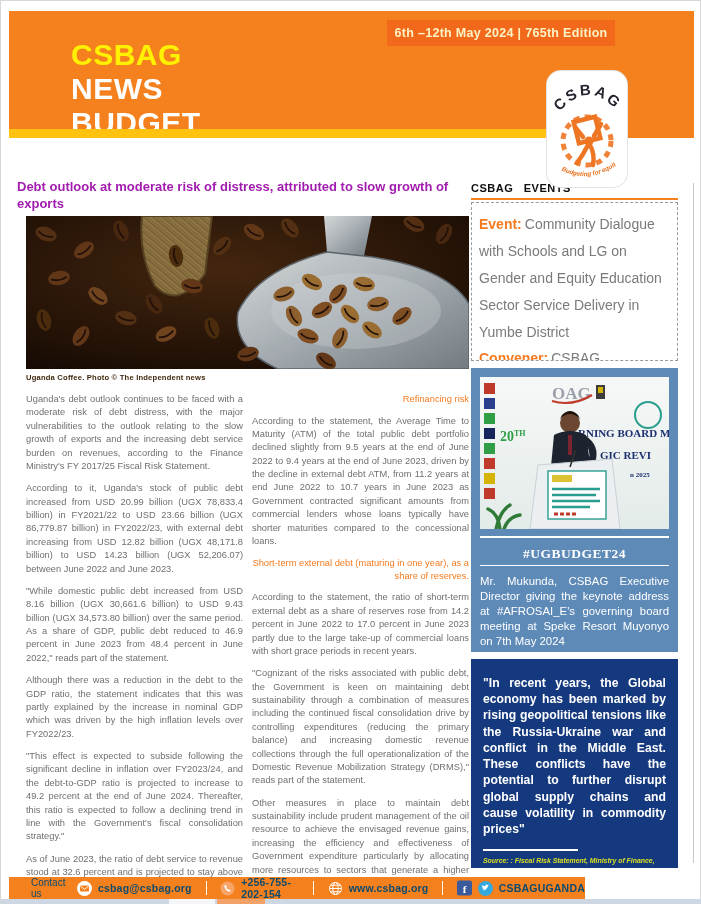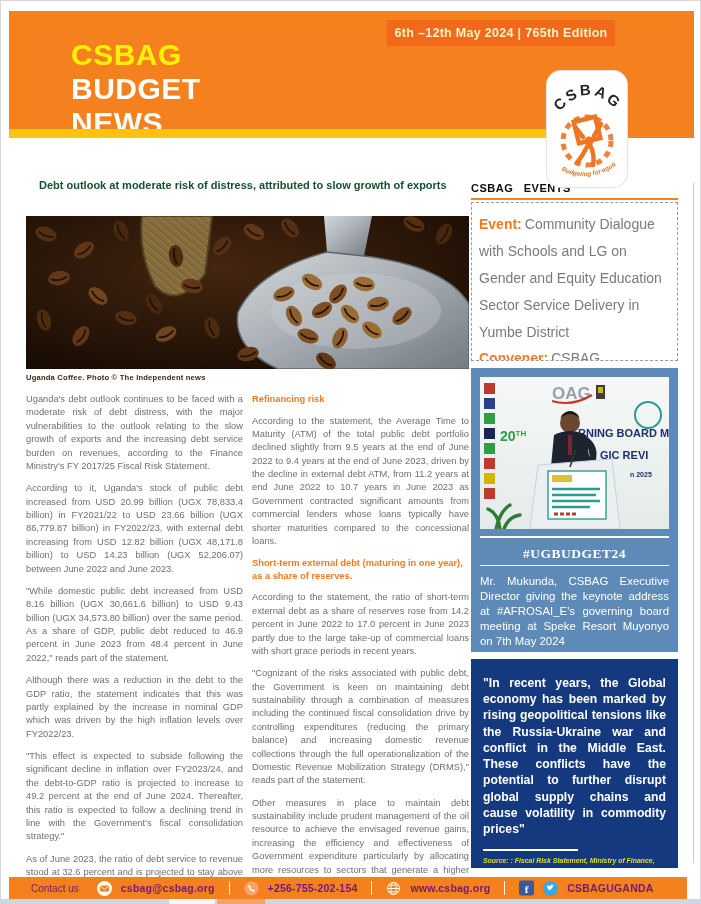--- a/index.html
+++ b/index.html
@@ -11,75 +11,75 @@
   .edition-badge{position:absolute;left:378px;top:9px;width:228px;height:26px;background:#F2691B;color:#FCF3C4;
     font-weight:bold;font-size:12.5px;display:flex;align-items:center;justify-content:center;letter-spacing:.3px;}
   .brand{position:absolute;left:62px;top:27px;font-weight:800;font-size:30px;line-height:34px;letter-spacing:.5px;}
   .brand .y{color:#FFF101;}
   .brand .w{color:#ffffff;}
   .gold-bar{position:absolute;left:0;bottom:0;width:537px;height:9px;background:#FFC20E;}
   .logo-card{position:absolute;left:546px;top:70px;width:80px;height:116px;background:#ffffff;border-radius:14px;
     box-shadow:0 0 0 1px #e3e3e3;z-index:5;display:flex;align-items:center;justify-content:center;}
 
   
-  .headline{position:absolute;left:38px;top:177px;width:448px;margin:0;font-size:11px;font-weight:bold;
-    color:#14532d;line-height:1.32;}
+  .headline{position:absolute;left:16px;top:177px;width:448px;margin:0;font-size:13px;font-weight:bold;
+    color:#a21caf;line-height:1.32;}
   .coffee-fig{position:absolute;left:25px;top:215px;width:443px;height:153px;overflow:hidden;}
   .coffee-caption{position:absolute;left:25px;top:372px;font-size:7.6px;font-weight:bold;color:#40280f;letter-spacing:.2px;}
 
   .columns{position:absolute;left:25px;top:392px;width:443px;display:flex;gap:9px;}
   .col{width:217px;font-size:9.3px;color:#6f6f6f;text-align:justify;line-height:1.44;}
   .col p{margin:0 0 9px 0;}
-  .subhead{color:#F47B20;font-weight:bold;margin:0 0 1px 0;font-size:9.3px;line-height:1.35;text-align:left;}
+  .subhead{color:#F47B20;font-weight:normal;margin:0 0 1px 0;font-size:9.3px;line-height:1.35;text-align:right;}
 
   
   .aside{position:absolute;left:470px;top:181px;width:207px;}
   .events-title{font-size:11px;font-weight:800;color:#0e0e0e;letter-spacing:.5px;word-spacing:7px;margin:0 0 4px 0;}
   .events-rule{height:2px;background:#F5811E;margin-bottom:2px;}
   .events-box{border:1.4px dashed #9a9a9a;padding:8px 7px;height:141px;font-size:14px;color:#7a7a7a;line-height:1.92;overflow:hidden;}
   .evt{margin-bottom:14px;}
   .evt-label{color:#F47B20;font-weight:bold;margin-right:3px;}
 
   .photo-card{margin-top:7px;background:#5E8AB8;padding:9px 9px 8px 9px;height:267px;box-sizing:content-box;overflow:hidden;}
-  .photo-frame{width:189px;height:152px;background:#b91c1c;overflow:hidden;}
+  .photo-frame{width:189px;height:152px;background:#b91c1c;overflow:hidden;font-family:Liberation Serif, serif;}
   .hash-rule{height:1.6px;background:#ffffff;margin:7px 0 3px 0;}
   .hash-rule.b{margin:3px 0 8px 0;}
   .hashtag{color:#ffffff;font-family:"Liberation Serif",serif;font-weight:bold;font-size:13.5px;text-align:center;letter-spacing:.5px;margin-top:8px;}
   .photo-caption{color:#ffffff;font-size:11.4px;line-height:1.32;text-align:justify;}
 
   .quote-card{margin-top:7px;background:#15397E;padding:16px 12px 10px 12px;height:183px;box-sizing:content-box;overflow:hidden;}
   .quote-text{color:#ffffff;font-weight:bold;font-size:12.2px;line-height:1.33;text-align:justify;margin:0;}
   .quote-rule{width:95px;height:1.6px;background:#ffffff;margin:12px 0 5px 0;}
   .quote-source{color:#D9E021;font-size:6.9px;font-weight:bold;font-style:italic;line-height:1.5;}
 
   .page-edge{position:absolute;left:692px;top:182px;width:1px;height:680px;background:#c9c9c9;}
 
   
-  .footer{position:absolute;left:8px;top:876px;width:678px;height:22px;background:#F5811E;display:flex;align-items:center;color:#701a75;}
+  .footer{position:absolute;left:8px;top:876px;width:576px;height:22px;background:#F5811E;display:flex;align-items:center;color:#0c4a6e;}
   .footer .label{font-size:10px;margin-left:22px;}
   .footer .txt{font-size:10.5px;font-weight:bold;letter-spacing:.2px;}
   .f-ico{width:15px;height:15px;display:inline-flex;align-items:center;justify-content:center;}
   .f-div{width:1px;height:14px;background:#ffffff;margin:0 14px;}
   .sp{width:9px;}
 
   .scrollbar{position:absolute;left:0;top:898px;width:701px;height:6px;background:#ccd7e3;}
   .sb-thumb-white{position:absolute;left:168px;top:0;width:46px;height:6px;background:#f4f6f8;}
   .sb-thumb-orange{position:absolute;left:216px;top:0;width:48px;height:6px;background:#f2a269;}
 </style>
 </head>
 <body>
 
 <div class="page">
 
   <header class="masthead">
     <div class="edition-badge">6th –12th May 2024 | 765th Edition</div>
     <div class="brand">
       <div class="y">CSBAG</div>
+      <div class="w">NEWS</div>
       <div class="w">BUDGET</div>
-      <div class="w">NEWS</div>
     </div>
     <div class="gold-bar"></div>
   </header>
 
   <div class="logo-card">
     <svg width="80" height="116" viewBox="0 0 80 116">
       <defs>
         <path id="arcTop" d="M 10 44 Q 40 6 70 40" fill="none"></path>
         <path id="arcBot" d="M 12 98 Q 40 114 70 94" fill="none"></path>
       </defs>

